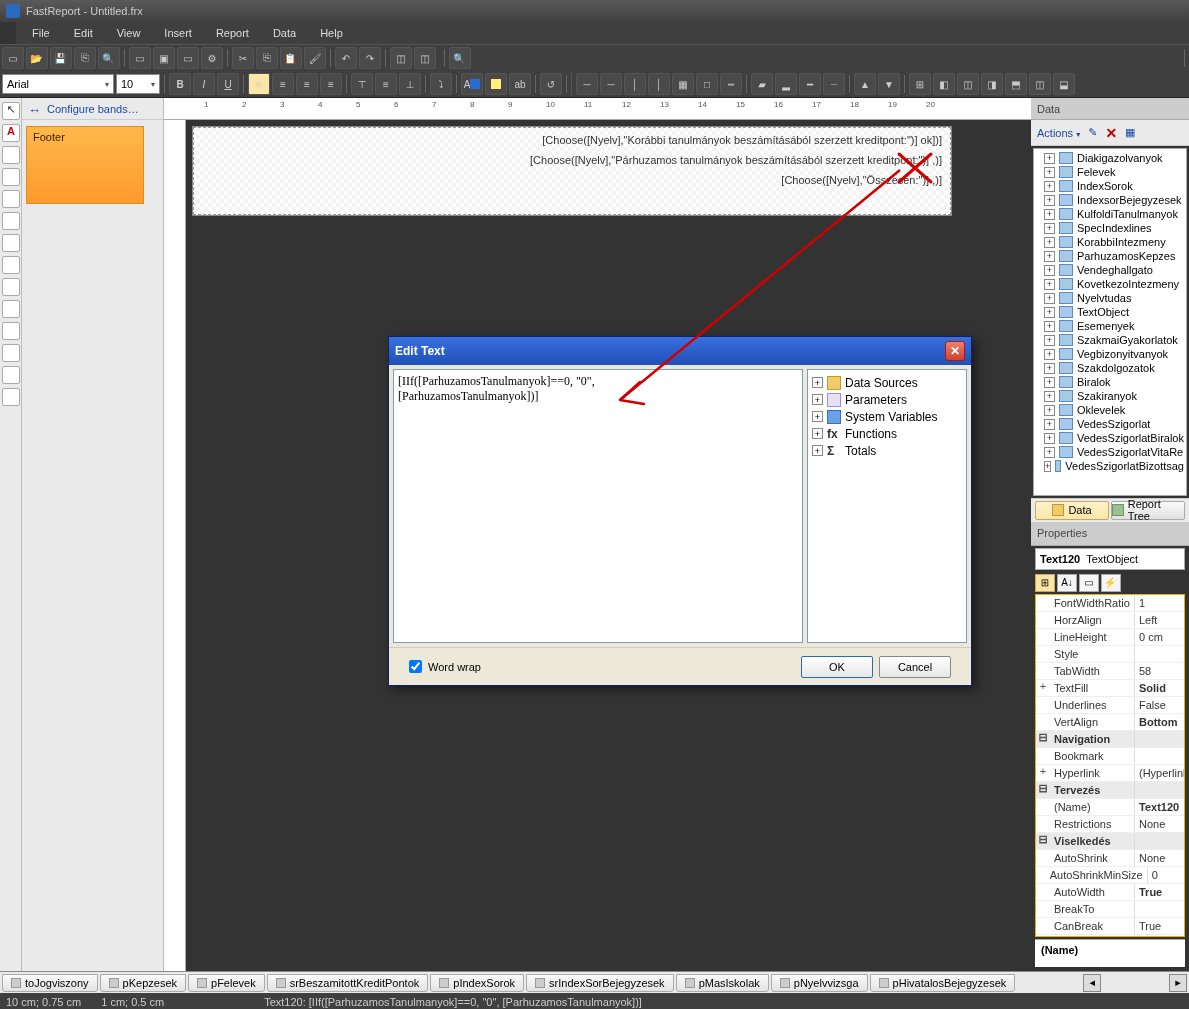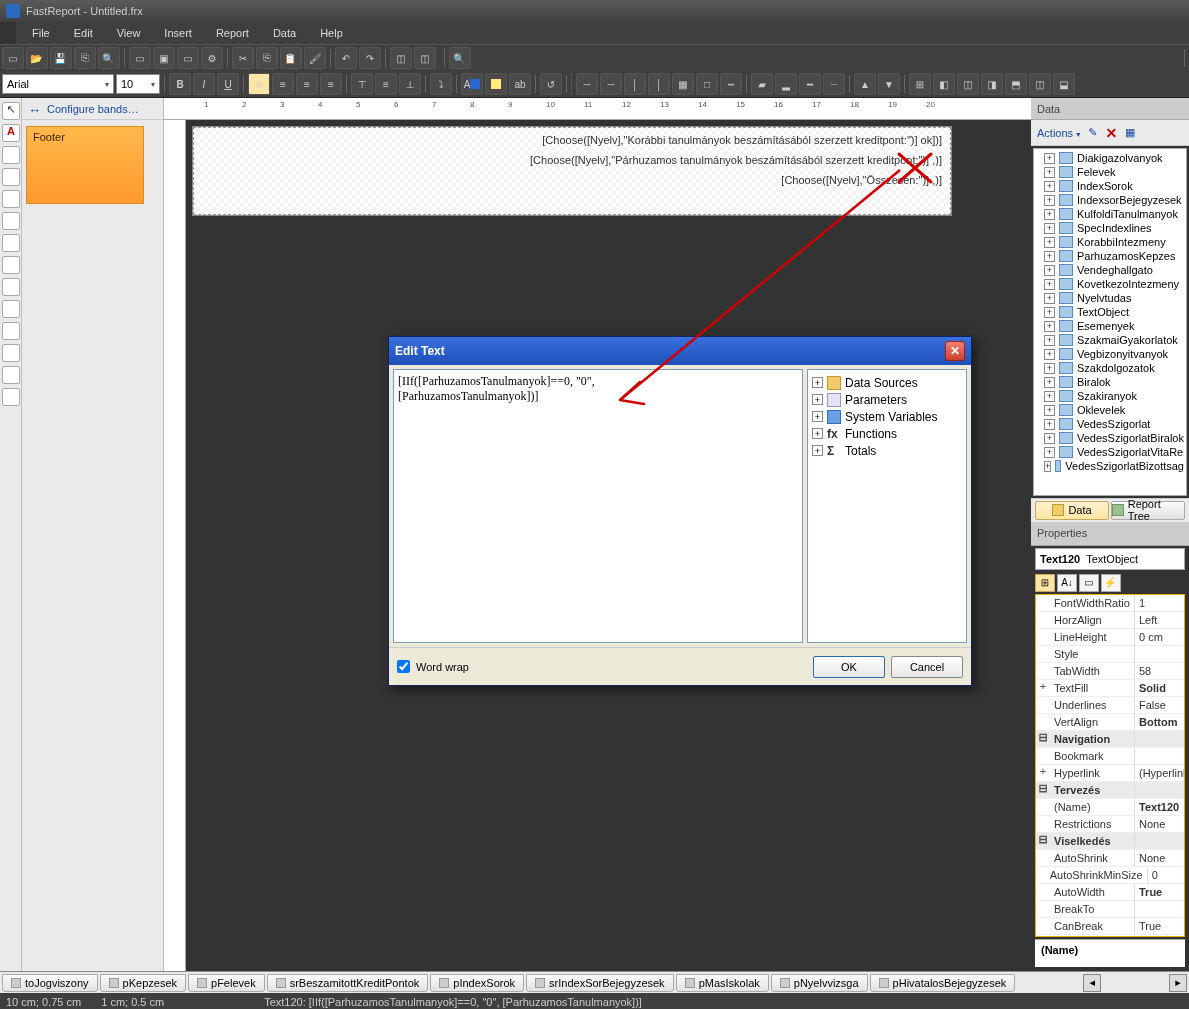--- a/index.html
+++ b/index.html
@@ -76,21 +76,21 @@
 .dlg-body{flex:1;display:flex;gap:4px;padding:4px;}
 .dlg-ta{flex:1;border:1px solid #7f9db9;background:#fff;padding:4px;font-size:12px;font-family:Tahoma;resize:none;overflow:auto;}
 .dlg-right{width:160px;border:1px solid #7f9db9;background:#fff;padding:4px;font-size:12px;}
 .dlg-tree-row{display:flex;align-items:center;gap:4px;height:17px;}
 .dlg-plus{width:11px;height:11px;border:1px solid #888;display:flex;align-items:center;justify-content:center;font-size:9px;}
 .dlg-ico{width:14px;height:14px;background:#f3cc6a;border:1px solid #c09a30;}
 .dlg-ico.params{background:#e6e0f5;border-color:#a090d0;}
 .dlg-ico.sys{background:#6aa0e6;border-color:#3070c0;}
 .dlg-ico.fx{background:none;border:none;font-weight:bold;color:#333;}
 .dlg-ico.sigma{background:none;border:none;font-weight:bold;color:#333;}
-.dlg-footer{height:38px;border-top:1px solid #ccc;display:flex;align-items:center;padding:0 8px;gap:8px;}
+.dlg-footer{height:38px;border-top:1px solid #ccc;display:flex;align-items:center;padding:0 20px;gap:8px;}
 .dlg-chk{display:flex;align-items:center;gap:6px;font-size:11px;}
 .dlg-btn{width:72px;height:22px;border:1px solid #888;background:linear-gradient(#fff,#e6e6e6);display:flex;align-items:center;justify-content:center;font-size:11px;border-radius:2px;}
 .dlg-btn.ok{border:1px solid #2a6aae;}
 
 .anno{position:absolute;pointer-events:none;}
 .anno-x{left:895px;top:148px;}
 .anno-x svg{width:40px;height:40px;}
 .anno-arrow{left:600px;top:160px;}
 .anno-arrow svg{width:320px;height:260px;overflow:visible;}
 

